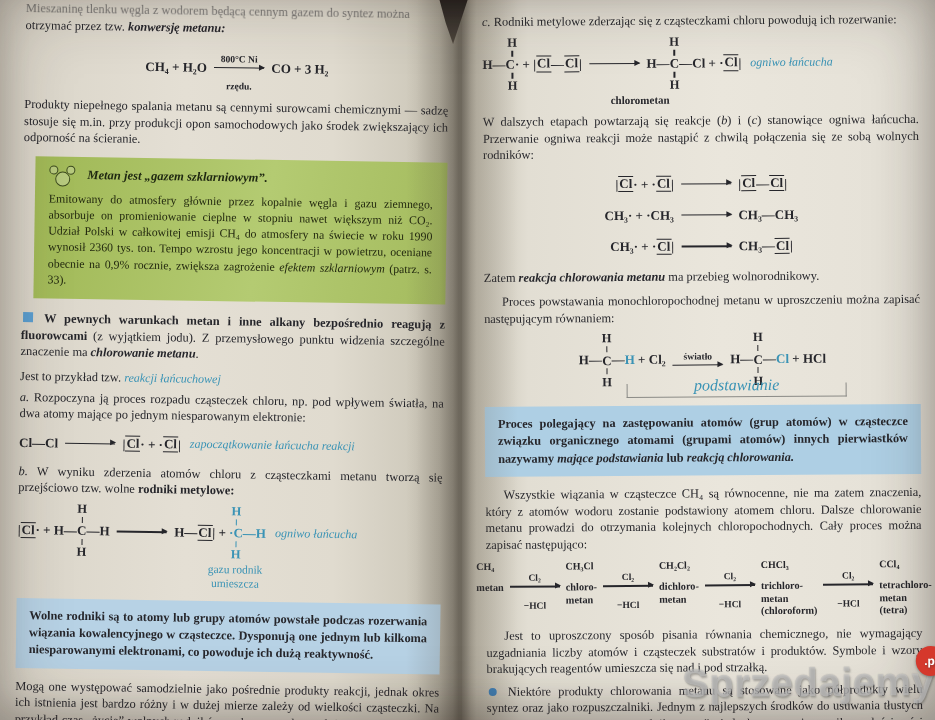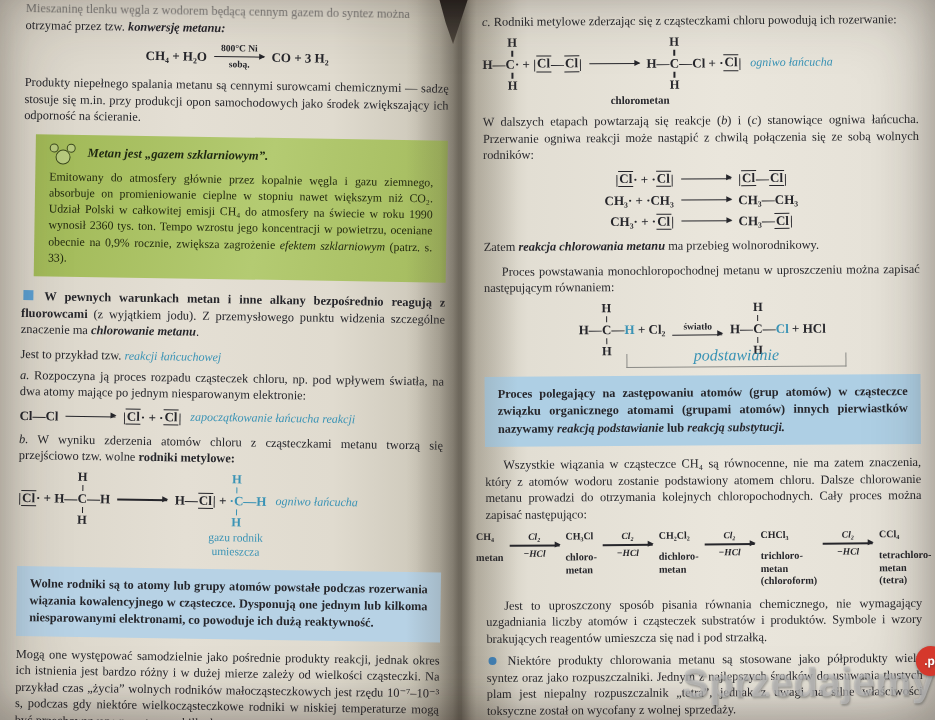--- a/index.html
+++ b/index.html
@@ -39,21 +39,21 @@
   .fs-i{font-style:italic;}
   .c-blue{color:#3a93b5;}
   .lbl{font-weight:400;font-size:12px;}
   .faded{opacity:0.55;filter:blur(0.3px);white-space:nowrap;overflow:hidden;margin-top:-2px;}
   
   .eq-row{display:flex;align-items:center;white-space:pre;font-weight:600;font-size:13px;}
   .eq-center{justify-content:center;}
   .eq-margin{margin:7px 0;}
   .lp{border-top:1.4px solid #26262b;border-bottom:1.4px solid #26262b;padding:0 1px;line-height:1.08;display:inline-block;}
   .arrow{display:inline-flex;flex-direction:column;align-items:center;margin:0 4px;}
-  .arrow-top,.arrow-bot{font-size:9.5px;line-height:1.15;font-weight:600;white-space:pre;}
+  .arrow-top,.arrow-bot{font-size:9.5px;line-height:1.15;font-weight:600;white-space:pre;margin-top:11px;}
   .arrow-line{width:50px;height:1.3px;background:#26262b;position:relative;margin:2px 0;}
   .arrow-line::after{content:"";position:absolute;right:-1px;top:-3.3px;width:0;height:0;
     border-top:3.6px solid transparent;border-bottom:3.6px solid transparent;border-left:6px solid #26262b;}
   .arrow-md .arrow-line{width:50px;}
   .mol{display:inline-flex;flex-direction:column;align-items:center;line-height:1;}
   .mol-atom{font-size:12.5px;line-height:1;}
   .vbond{width:1.2px;height:6px;background:#26262b;margin:1.5px 0;}
   .mol-main{display:flex;align-items:center;white-space:pre;}
   .mol.blue .vbond{background:#3a93b5;}
   .mol.blue .mol-atom{color:#3a93b5;}
@@ -76,21 +76,21 @@
   
   .subst-bracket{position:relative;height:13px;width:218px;margin:-4px 0 2px 142px;
     border-left:1px solid #8a8a86;border-right:1px solid #8a8a86;border-bottom:1px solid #8a8a86;}
   .subst-label{position:absolute;left:50%;bottom:1px;transform:translateX(-50%);
     font-style:italic;font-size:16px;white-space:nowrap;}
   
   .chain-row{display:flex;align-items:flex-start;justify-content:center;white-space:pre;margin-top:8px;}
   .chain-col{display:inline-flex;flex-direction:column;align-items:flex-start;}
   .chain-formula{font-weight:700;font-size:10px;line-height:1.1;}
   .chain-label{font-size:10.3px;font-weight:700;line-height:1.22;margin-top:10px;}
-  .chain-row .arrow{margin:1px 6px 0;font-style:italic;}
+  .chain-row .arrow{margin:1px 6px 0;}
   
   .watermark{
     position:absolute;left:682px;top:660px;z-index:9;
     font-family:"Liberation Sans","DejaVu Sans",sans-serif;
     font-weight:700;font-size:40px;letter-spacing:0.5px;
     color:rgba(255,255,255,0.40);
     text-shadow:0 0 1px rgba(90,90,90,0.55),1px 2px 2px rgba(70,70,70,0.35);
     transform:rotate(-0.5deg);
   }
   .wm-badge{
@@ -105,21 +105,21 @@
 </head>
 <body>
 
 <div class="book">
 
   <div class="page page-left">
     <div class="content content-l">
       <div class="para faded">Mieszaninę tlenku węgla z wodorem będącą cennym gazem do syntez można</div>
       <p class="para"><span>otrzymać przez tzw. </span><span class="fw-b fs-i">konwersję metanu:</span></p>
 
-      <div class="eq-row eq-center eq-margin"><span>CH₄ + H₂O </span><span class="arrow arrow-md"><span class="arrow-top">800°C Ni</span><span class="arrow-line"></span><span class="arrow-bot">sobą.</span></span><span> CO + 3 H₂</span></div>
+      <div class="eq-row eq-center eq-margin"><span>CH₄ + H₂O </span><span class="arrow arrow-md"><span class="arrow-top">800°C Ni</span><span class="arrow-line"></span><span class="arrow-bot">rzędu.</span></span><span> CO + 3 H₂</span></div>
 
       <p class="para"><span>Produkty niepełnego spalania metanu są cennymi surowcami chemicznymi — sadzę stosuje się m.in. przy produkcji opon samochodowych jako środek zwiększający ich odporność na ścieranie.</span></p>
 
       <div class="greenbox">
         <div class="gb-head">
           <span class="mol-icon">
               <span class="c1"></span>
               <span class="c2"></span>
               <span class="c3"></span>
             </span>
@@ -162,21 +162,21 @@
       <div class="eq-row eq-center mt4"><span>CH₃· + ·</span><span class="lp">Cl</span><span>| </span><span class="arrow arrow-md"><span class="arrow-top"></span><span class="arrow-line"></span><span class="arrow-bot"></span></span><span> CH₃—</span><span class="lp">Cl</span><span>|</span></div>
 
       <p class="para mt8"><span>Zatem </span><span class="fw-b fs-i">reakcja chlorowania metanu</span><span> ma przebieg wolnorodnikowy.</span></p>
       <p class="para indent mt8"><span>Proces powstawania monochloropochodnej metanu w uproszczeniu można zapisać następującym równaniem:</span></p>
 
       <div class="eq-row eq-center mt6"><span>H—</span><span class="mol"><span class="mol-atom">H</span><span class="vbond"></span><span class="mol-main"><span>C</span></span><span class="vbond"></span><span class="mol-atom">H</span></span><span>—</span><span class="c-blue">H</span><span> + Cl₂ </span><span class="arrow arrow-md"><span class="arrow-top">światło</span><span class="arrow-line"></span><span class="arrow-bot"></span></span><span> H—</span><span class="mol"><span class="mol-atom">H</span><span class="vbond"></span><span class="mol-main"><span>C</span></span><span class="vbond"></span><span class="mol-atom">H</span></span><span>—</span><span class="c-blue">Cl</span><span> + HCl</span></div>
       <div class="subst-bracket">
         <span class="subst-label c-blue">podstawianie</span>
       </div>
 
-      <div class="bluebox bluebox-r mt8"><span class="fw-b">Proces polegający na zastępowaniu atomów (grup atomów) w cząsteczce związku organicznego atomami (grupami atomów) innych pierwiastków nazywamy </span><span class="fw-b fs-i">reakcją podstawianie</span><span class="fw-b"> lub </span><span class="fw-b fs-i">reakcją substytucji.</span></div>
+      <div class="bluebox bluebox-r mt8"><span class="fw-b">Proces polegający na zastępowaniu atomów (grup atomów) w cząsteczce związku organicznego atomami (grupami atomów) innych pierwiastków nazywamy </span><span class="fw-b fs-i">mające podstawiania</span><span class="fw-b"> lub </span><span class="fw-b fs-i">reakcją chlorowania.</span></div>
 
       <p class="para indent mt10"><span>Wszystkie wiązania w cząsteczce CH₄ są równocenne, nie ma zatem znaczenia, który z atomów wodoru zostanie podstawiony atomem chloru. Dalsze chlorowanie metanu prowadzi do otrzymania kolejnych chloropochodnych. Cały proces można zapisać następująco:</span></p>
 
       <div class="chain-row"><span class="chain-col"><span class="chain-formula">CH₄</span><span class="chain-label">metan</span></span><span class="arrow arrow-md"><span class="arrow-top">Cl₂</span><span class="arrow-line"></span><span class="arrow-bot">−HCl</span></span><span class="chain-col"><span class="chain-formula">CH₃Cl</span><span class="chain-label">chloro-<br>metan</span></span><span class="arrow arrow-md"><span class="arrow-top">Cl₂</span><span class="arrow-line"></span><span class="arrow-bot">−HCl</span></span><span class="chain-col"><span class="chain-formula">CH₂Cl₂</span><span class="chain-label">dichloro-<br>metan</span></span><span class="arrow arrow-md"><span class="arrow-top">Cl₂</span><span class="arrow-line"></span><span class="arrow-bot">−HCl</span></span><span class="chain-col"><span class="chain-formula">CHCl₃</span><span class="chain-label">trichloro-<br>metan<br>(chloroform)</span></span><span class="arrow arrow-md"><span class="arrow-top">Cl₂</span><span class="arrow-line"></span><span class="arrow-bot">−HCl</span></span><span class="chain-col"><span class="chain-formula">CCl₄</span><span class="chain-label">tetrachloro-<br>metan<br>(tetra)</span></span></div>
 
       <p class="para indent mt8"><span>Jest to uproszczony sposób pisania równania chemicznego, nie wymagający uzgadniania liczby atomów i cząsteczek substratów i produktów. Symbole i wzory brakujących reagentów umieszcza się nad i pod strzałką.</span></p>
       <p class="para mt6"><span class="dot-bullet"></span><span>Niektóre produkty chlorowania metanu są stosowane jako półprodukty wielu syntez oraz jako rozpuszczalniki. Jednym z najlepszych środków do usuwania tłustych plam jest niepalny rozpuszczalnik „tetra”, jednak z uwagi na silne właściwości toksyczne został on wycofany z wolnej sprzedaży.</span></p>
     </div>
   </div>
 

